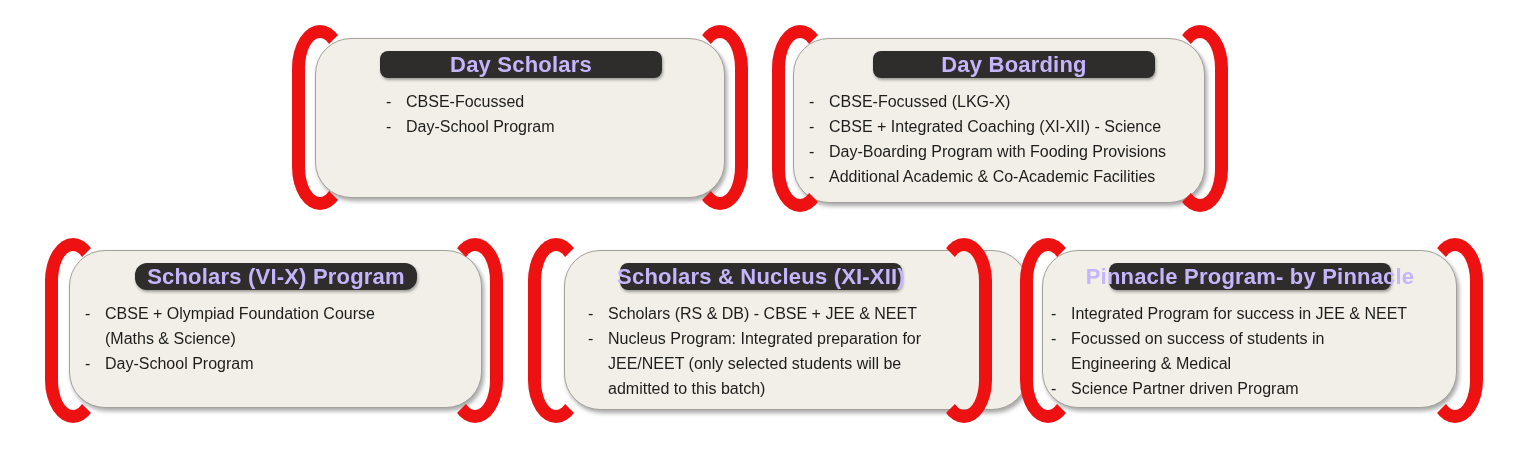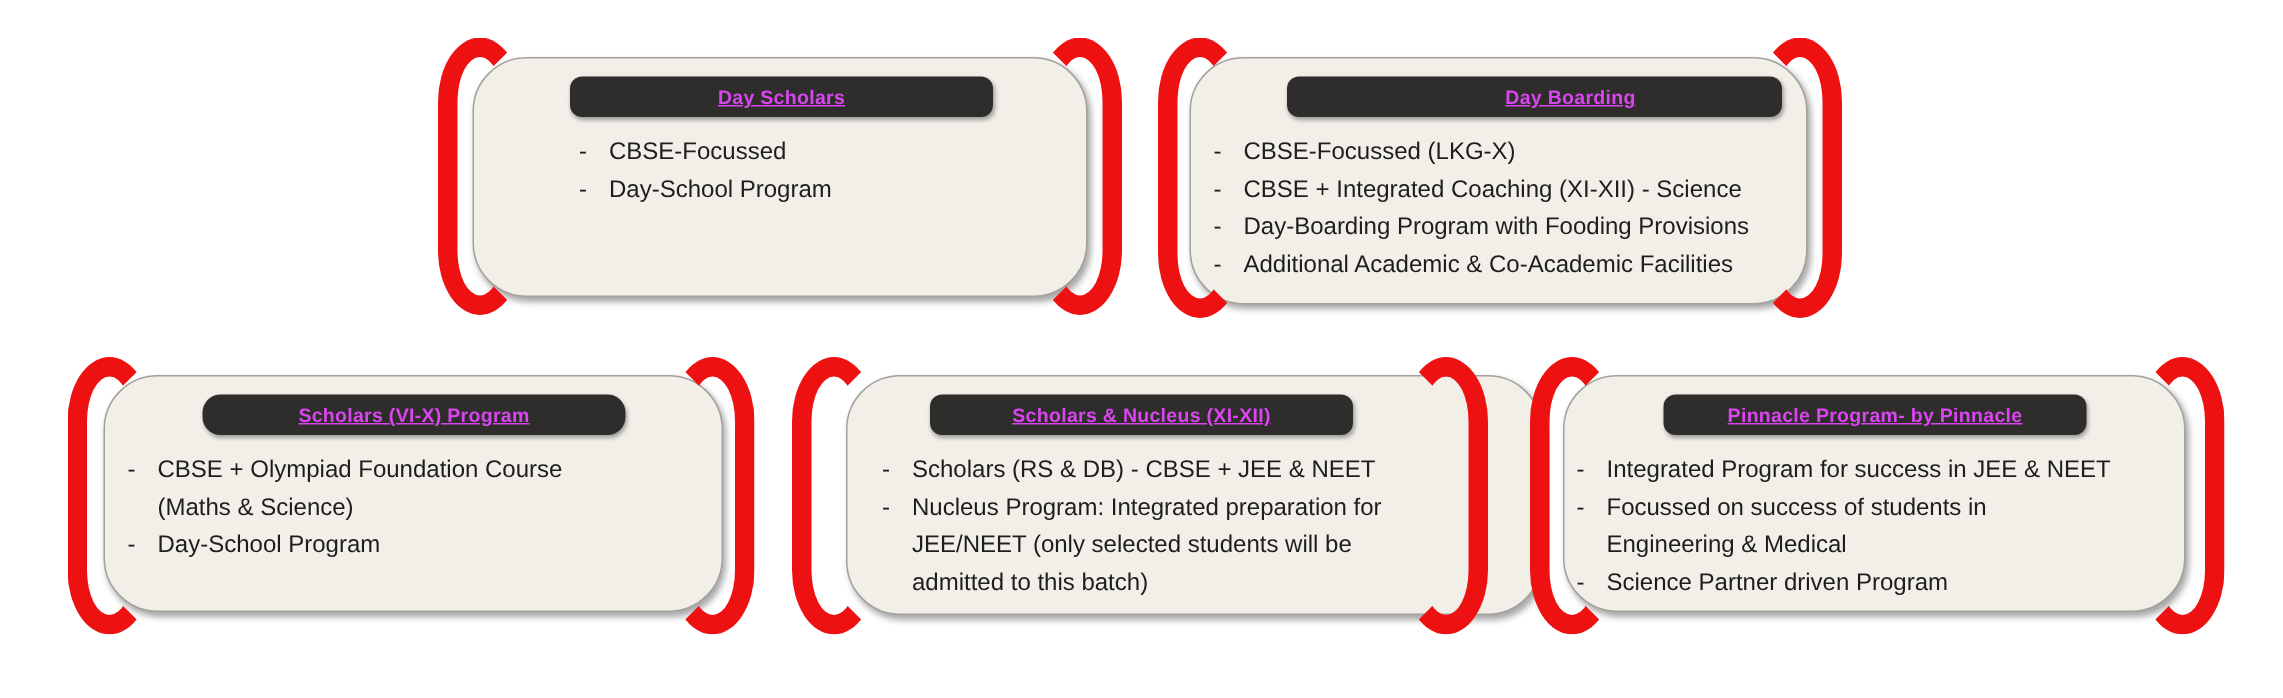--- a/index.html
+++ b/index.html
@@ -18,21 +18,21 @@
     border:1.5px solid #a3a19b;border-radius:36px;z-index:2;
     box-shadow:2px 3px 4px rgba(0,0,0,0.35);
   }
   .pill{
     position:absolute;top:12px;height:27px;width:282px;
     background:#2e2d2b;border-radius:8px;
     display:flex;align-items:center;justify-content:center;
     box-shadow:1px 2px 3px rgba(0,0,0,0.35);
   }
   .pill .ttl{
-    color:#d946ef;font-size:13px;font-weight:bold;letter-spacing:0.2px;white-space:nowrap;text-decoration:underline;
+    color:#c4b5fd;font-size:22px;font-weight:bold;letter-spacing:0.2px;white-space:nowrap;
   }
   ul.items{
     list-style:none;margin:0;padding:0;position:absolute;left:0;right:6px;top:50px;
   }
   li.item{display:flex;align-items:flex-start;font-size:16px;line-height:25px;}
   li.item .dash{flex:0 0 20px;text-align:left;}
   li.item .txt{white-space:pre-line;}
 </style>
 </head>
 <body>
@@ -52,21 +52,21 @@
       <li class="item">
           <span class="dash">-</span>
           <span class="txt">Day-School Program</span>
         </li>
     </ul>
   </div>
   <div class="bracket r" style="left:692px;top:25px;"></div>
 
   <div class="bracket l" style="left:772px;top:25px;height:187px;"></div>
   <div class="card" style="left:793px;top:38px;width:412px;height:165px;">
-    <div class="pill" style="left:64px;padding-left:48px;">
+    <div class="pill" style="left:79px;">
       <span class="ttl">Day Boarding</span>
     </div>
     <ul class="items" style="left:15px;">
       <li class="item">
           <span class="dash">-</span>
           <span class="txt">CBSE-Focussed (LKG-X)</span>
         </li>
       <li class="item">
           <span class="dash">-</span>
           <span class="txt">CBSE + Integrated Coaching (XI-XII) - Science</span>

